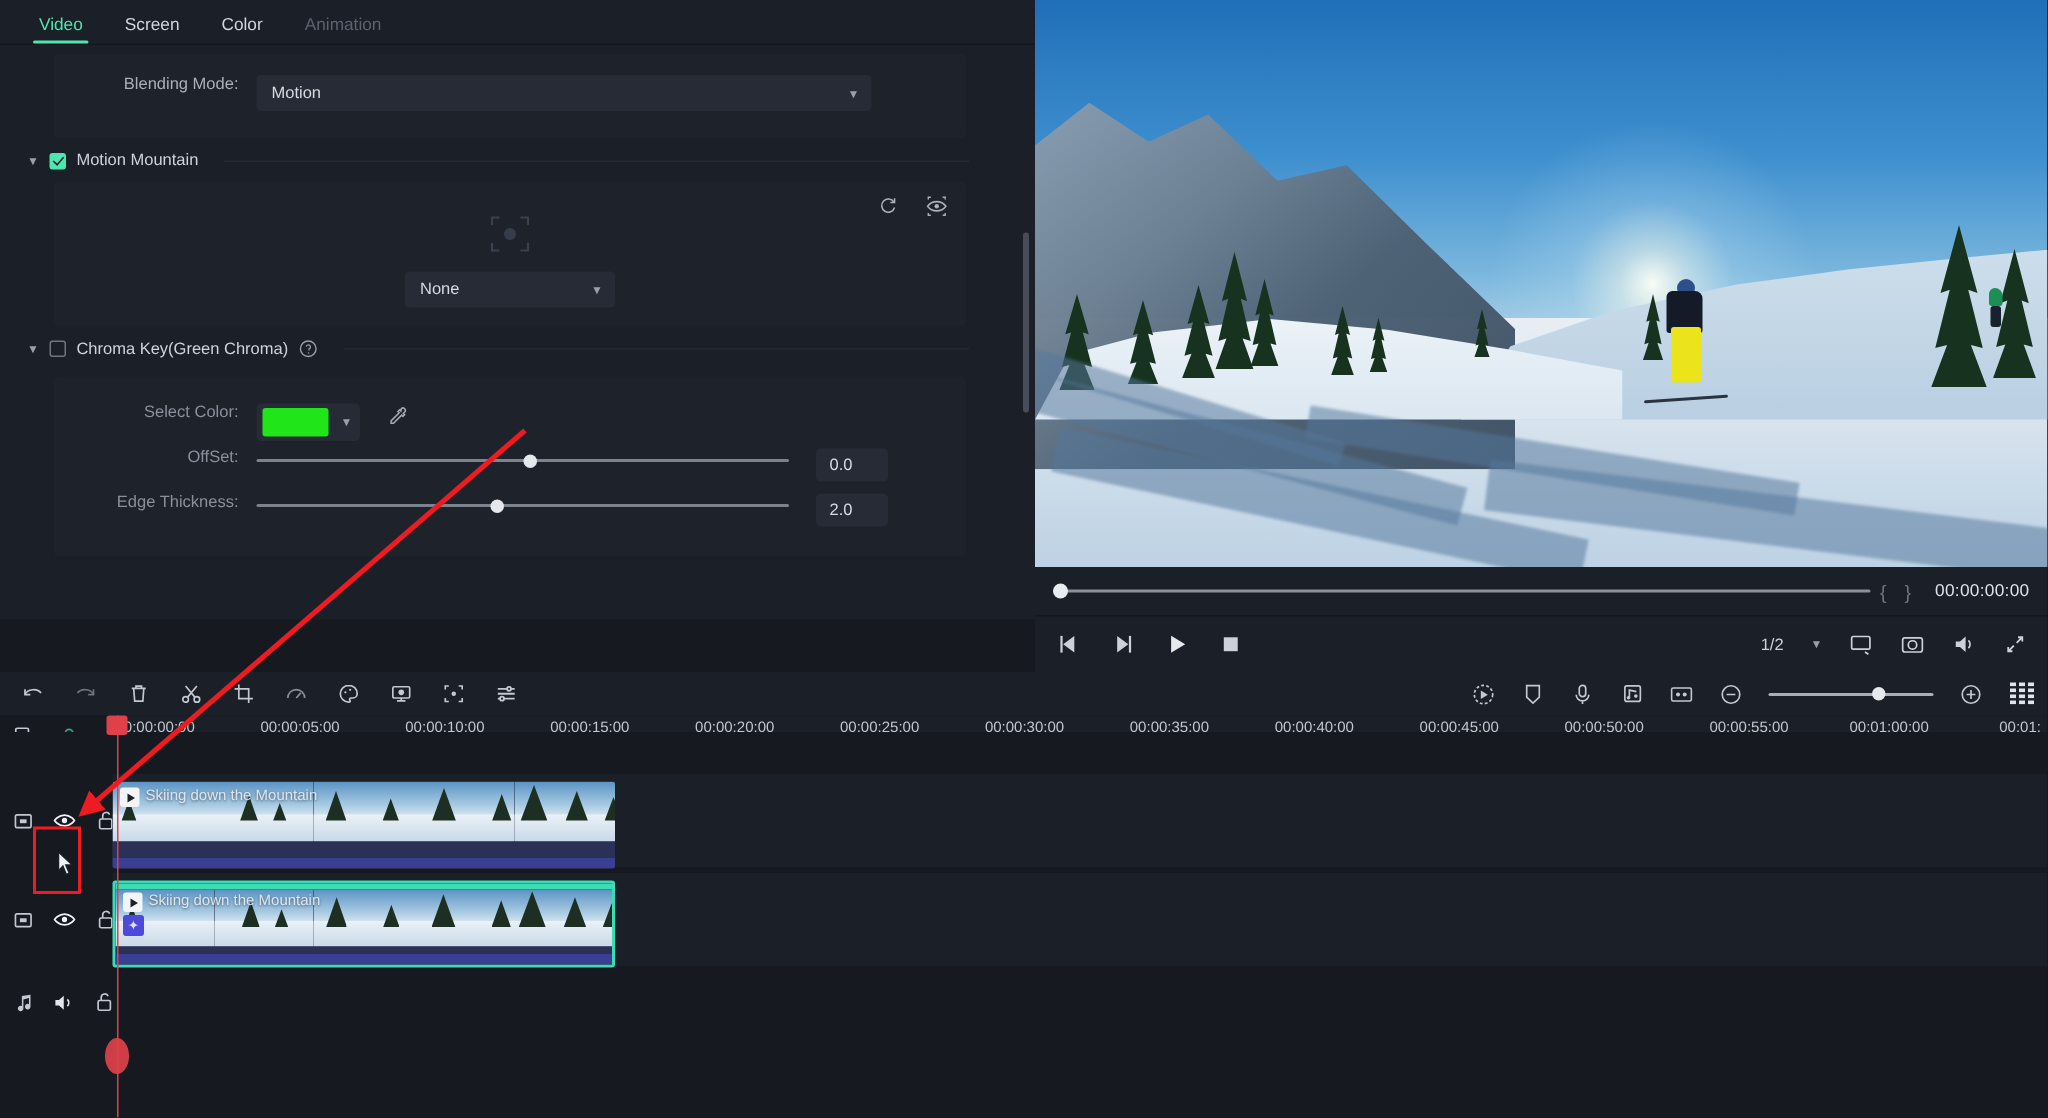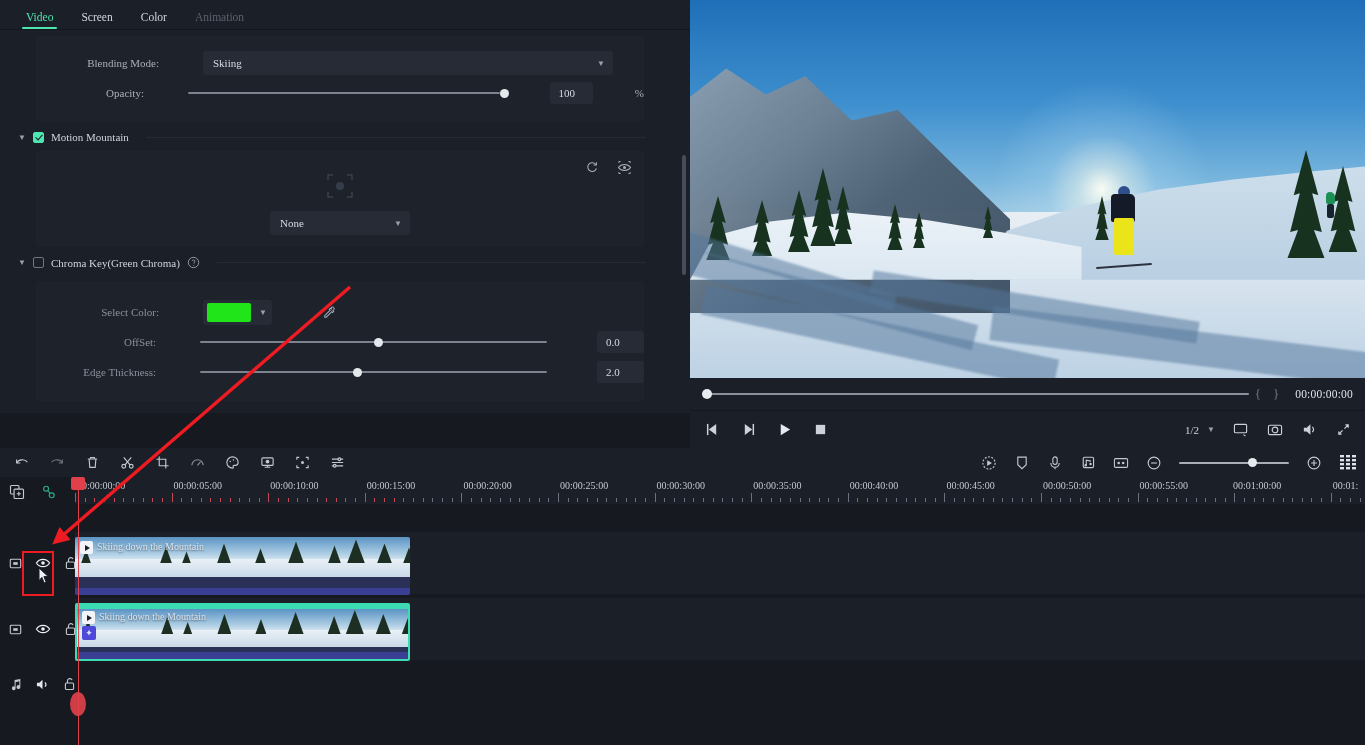--- a/index.html
+++ b/index.html
@@ -4,21 +4,21 @@
 <title>Video Editor</title>
 <style>
   * { box-sizing: border-box; margin: 0; padding: 0; }
   html, body {
     width: 1365px; height: 745px;
     background: #16191f;
     font-family: "Liberation Sans", sans-serif;
     overflow: hidden;
     color: #c8ccd4;
   }
-  #app { position: relative; width: 1365px; height: 745px; font-family: Liberation Serif, serif; }
+  #app { position: relative; width: 1365px; height: 745px; }
 
   
   #left-panel {
     position: absolute; left: 0; top: 0; width: 690px; height: 413px;
     background: #1b1f27; overflow: hidden;
   }
   .tabbar {
     height: 30px; background: #1b1f27;
     display: flex; align-items: flex-end; gap: 0px;
     padding-left: 12px; border-bottom: 1px solid #13161c;
@@ -33,21 +33,21 @@
     height: 2px; background: #4ee6b0; border-radius: 1px;
   }
   .tab.disabled { color: #5c6270; }
 
   .scrollarea { position: relative; width: 690px; height: 383px; overflow: hidden; }
 
   .section-box {
     margin: 6px 46px 0 36px; background: #1e222b; border-radius: 3px;
     padding: 10px 0 12px 0;
   }
-  .prow { display: flex; align-items: center; height: 26px; margin: 4px 0; gap: 32px; }
+  .prow { display: flex; align-items: flex-start; height: 26px; margin: 4px 0; }
   .plabel {
     width: 135px; text-align: right; padding-right: 12px;
     font-size: 11px; color: #aab0ba; white-space: nowrap;
   }
   .plabel.dim { color: #8a909c; }
 
   .select {
     height: 24px; background: #262b35; border-radius: 3px;
     display: flex; align-items: center; justify-content: space-between;
     padding: 0 8px 0 10px; font-size: 11px; color: #d7dbe2; cursor: pointer;
@@ -163,21 +163,21 @@
   .bracket { font-size: 13px; color: #6e7683; margin: 0 6px; cursor: pointer; }
   .timecode { font-size: 11.5px; color: #dfe3e9; margin-left: 10px; letter-spacing: 0.2px; }
 
   #player-ctrl {
     position: absolute; left: 690px; top: 410px; width: 675px; height: 38px;
     background: #1b1f27; display: flex; align-items: center;
     border-top: 1px solid #14171d;
   }
   .pc-left { display: flex; align-items: center; gap: 20px; margin-left: 14px; }
   .pc-right { display: flex; align-items: center; gap: 18px; margin-left: auto; margin-right: 14px; }
-  .quality { display: flex; align-items: center; font-size: 11px; color: #cdd2da; cursor: pointer; }
+  .quality { display: flex; align-items: center; gap: 10px; font-size: 11px; color: #cdd2da; cursor: pointer; }
 
   
   #tl-toolbar {
     position: absolute; left: 0; top: 448px; width: 1365px; height: 29px;
     background: #1b1f27; display: flex; align-items: center;
   }
   .tb-left { display: flex; align-items: center; gap: 19px; margin-left: 14px; }
   .tb-right { display: flex; align-items: center; gap: 17px; margin-left: auto; margin-right: 8px; }
   .zoom-slider { position: relative; width: 110px; height: 12px; display: flex; align-items: center; }
   .zoom-slider .zline { width: 100%; height: 2px; background: #a8aeb8; border-radius: 1px; }
@@ -187,21 +187,21 @@
     position: absolute; left: 0; top: 477px; width: 75px; height: 30px;
     background: #16191f; display: flex; align-items: center; gap: 16px; padding-left: 9px;
   }
   #ruler {
     position: absolute; left: 75px; top: 477px; width: 1290px; height: 30px;
     background: #1b1f27; overflow: hidden;
   }
   .rtick { position: absolute; top: 3px; font-size: 10px; color: #c3c8d1; white-space: nowrap; }
   .ruler-marks { position: absolute; left: 0; bottom: 5px; width: 100%; height: 8px; }
 
-  #tracks { position: absolute; left: 0; top: 504px; width: 1365px; height: 238px; background: #16191f; padding-left: 34px; }
+  #tracks { position: absolute; left: 0; top: 488px; width: 1365px; height: 238px; background: #16191f; padding-left: 34px; }
   .track-row { position: absolute; left: 0; width: 1365px; }
   .track-head {
     position: absolute; left: 0; width: 75px; height: 100%;
     display: flex; align-items: center; gap: 13px; padding-left: 9px;
     background: #16191f;
   }
   .track-lane { position: absolute; left: 75px; right: 0; height: 100%; background: #1b1f27; }
 
   .clip { position: absolute; top: 5px; height: 58px; border-radius: 2px; overflow: hidden; background: #2a3150; }
   .clip.selected { border: 2px solid #3ddbb4; }
@@ -260,32 +260,23 @@
       <div class="tab">Color</div>
       <div class="tab disabled">Animation</div>
     </div>
 
     <div class="scrollarea">
 
       <div class="section-box">
         <div class="prow">
           <div class="plabel">Blending Mode:</div>
           <div class="select" style="width:410px;">
-            <span>Skiing</span>
+            <span>Motion</span>
             <span class="chev">▼</span>
           </div>
-        </div>
-        <div class="prow">
-          <div class="plabel">Opacity:</div>
-          <div class="slider" style="width:355px;">
-            <div class="track"></div>
-            <div class="knob" id="opacity-knob" style="left: 100%;"></div>
-          </div>
-          <div class="numbox">100</div>
-          <div class="unit">%</div>
         </div>
       </div>
 
       <div class="grouphdr">
         <span class="caret">▼</span>
         <span class="chk on"></span>
         <span class="ghdr-label">Motion Mountain</span>
         <span class="rule"></span>
       </div>
 

